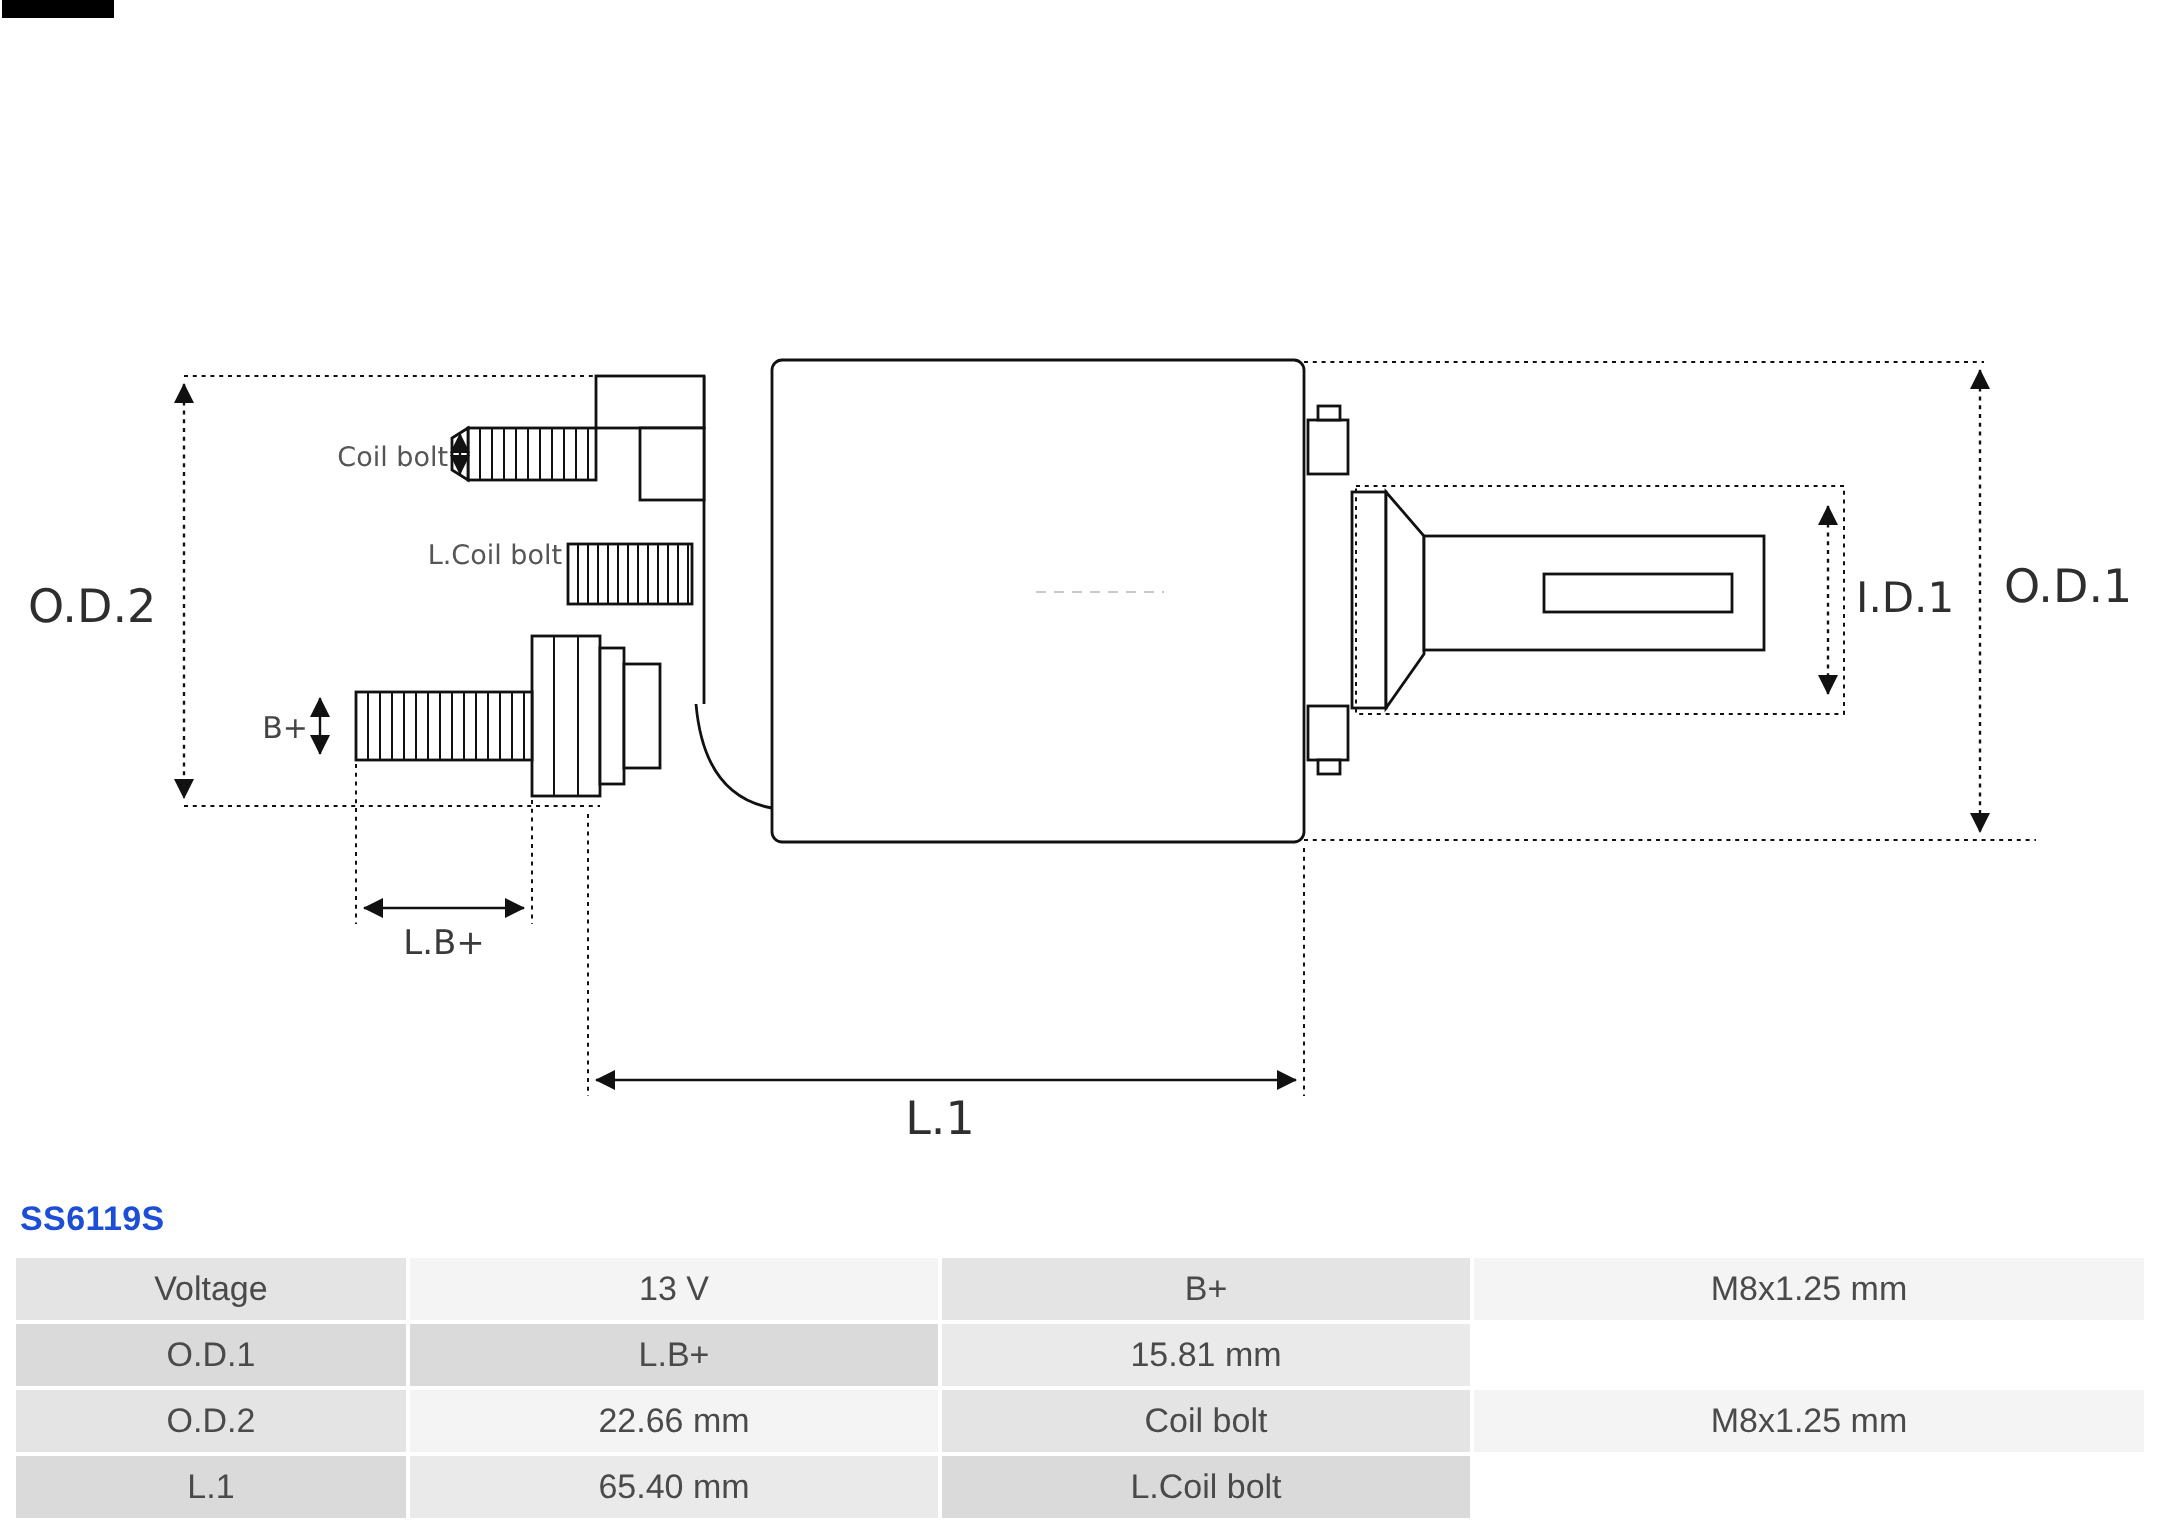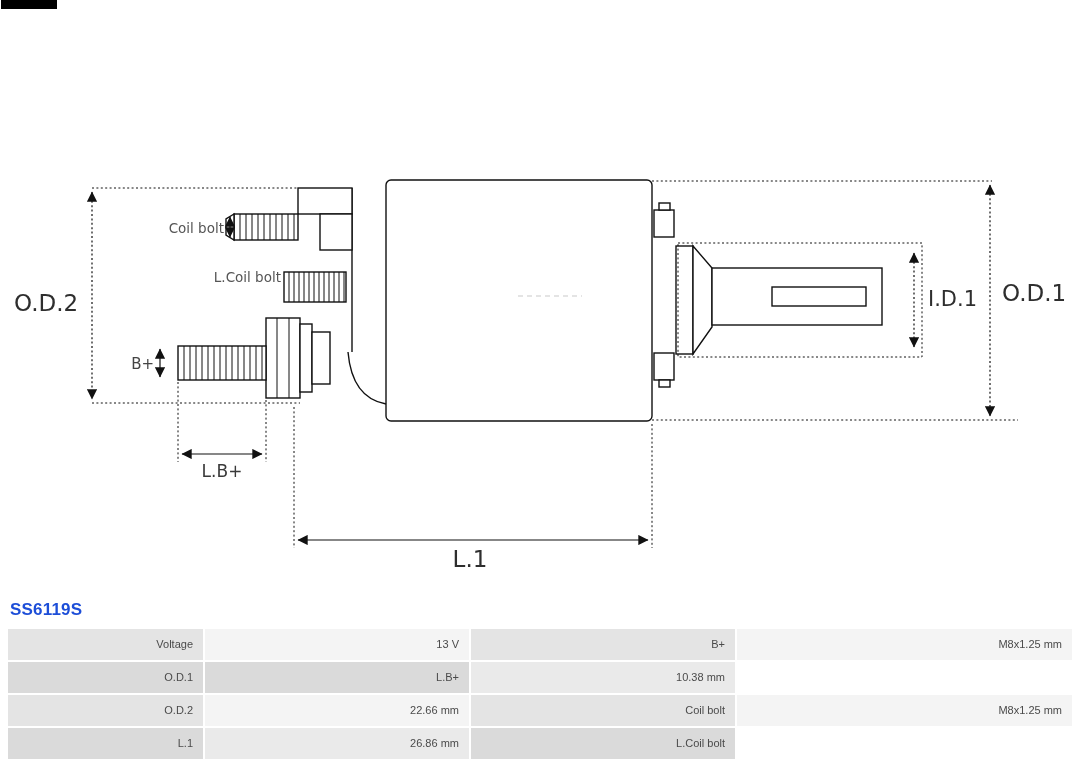--- a/index.html
+++ b/index.html
@@ -30,23 +30,22 @@
   .spec-table {
     position:absolute; left:8px; top:629px; width:1064px;
     display:flex; flex-direction:column; gap:2px;
   }
   .spec-row {
     display:grid;
     grid-template-columns:195px 264px 264px 1fr;
     gap:2px; height:31px;
   }
   .cell {
-    font-size:11px; color:#4a4a4a;
-    line-height:31px; text-align:right;
-    padding-right:10px;
+    font-size:17px; color:#4a4a4a;
+    line-height:31px; text-align:center;
     overflow:hidden; white-space:nowrap;
   }
   .spec-row:nth-child(odd)  .cell.label { background:#e4e4e4; }
   .spec-row:nth-child(odd)  .cell.value { background:#f4f4f4; }
   .spec-row:nth-child(even) .cell.label { background:#dadada; }
   .spec-row:nth-child(even) .cell.value { background:#eaeaea; }
 </style>
 </head>
 <body>
 
@@ -136,28 +135,28 @@
   <div class="spec-table">
     <div class="spec-row">
       <div class="cell label">Voltage</div>
       <div class="cell value">13 V</div>
       <div class="cell label">B+</div>
       <div class="cell value">M8x1.25 mm</div>
     </div>
     <div class="spec-row">
       <div class="cell label">O.D.1</div>
       <div class="cell label">L.B+</div>
-      <div class="cell value">10.38 mm</div>
+      <div class="cell value">15.81 mm</div>
     </div>
     <div class="spec-row">
       <div class="cell label">O.D.2</div>
       <div class="cell value">22.66 mm</div>
       <div class="cell label">Coil bolt</div>
       <div class="cell value">M8x1.25 mm</div>
     </div>
     <div class="spec-row">
       <div class="cell label">L.1</div>
-      <div class="cell value">26.86 mm</div>
+      <div class="cell value">65.40 mm</div>
       <div class="cell label">L.Coil bolt</div>
     </div>
   </div>
 
 </div>
 
 </body></html>

